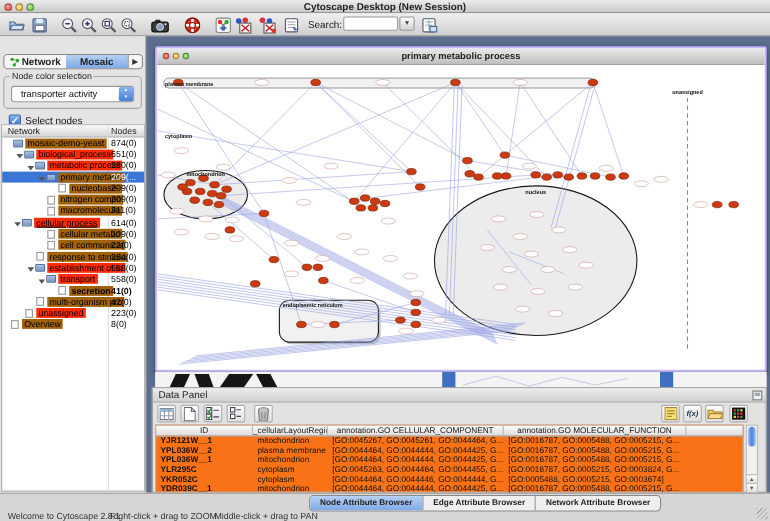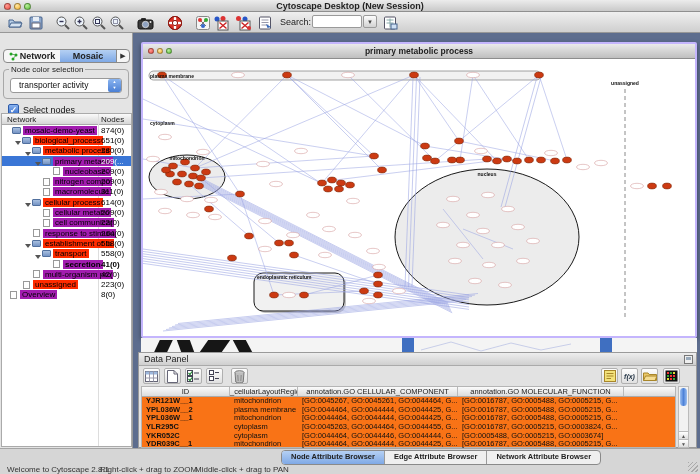--- a/index.html
+++ b/index.html
@@ -51,21 +51,21 @@
   .tree-divider { position:absolute; left:96px; top:0; width:1px; height:100%; background:#ddd; }
   #tree-rows { position:relative; }
   .tree-row { position:relative; height:10.3px; display:flex; align-items:center; white-space:nowrap; }
   .tree-row.selected { background:#3a76d6; }
   .tw-arrow { width:7px; display:inline-block; }
   .tw-arrow::before { content:""; display:inline-block; width:0; height:0; border-left:3px solid transparent; border-right:3px solid transparent; border-top:4px solid #555; }
   .tw-arrow.hidden::before { display:none; }
   .icon-folder { display:inline-block; width:9px; height:7px; background:linear-gradient(#a9c0e0,#7493c4); border:1px solid #51709e; border-radius:1px; margin-right:2px; flex:none; }
   .icon-file { display:inline-block; width:7px; height:8px; background:#fff; border:1px solid #999; margin:0 3px 0 1px; flex:none; }
   .tree-label { font-size:8px; color:#000; padding:0 2px; line-height:9px; }
-  .tree-label.green { background:#a21caf; }
+  .tree-label.green { background:#a16207; }
   .tree-label.red { background:#ff2b00; }
   .tree-count { position:absolute; left:99px; font-size:8px; color:#000; }
   .tree-row.selected .tree-count { color:#fff; }
 
   
   #desktop { left:133px; top:33px; width:567px; height:415px; background:#5d6d8e; }
   #frame { position:absolute; left:8px; top:9px; width:556px; height:296px; border:2px solid #c4b5fd; border-radius:2px; background:#fff; box-shadow:0 2px 5px rgba(0,0,0,.4); }
   #frame-titlebar { position:relative; height:15px; background:linear-gradient(#eaeaea,#bfbfbf); border-bottom:1px solid #8d8d8d; }
   #frame-title { text-align:center; font-size:8.5px; font-weight:bold; color:#222; line-height:15px; }
   #frame .lights { left:5px; top:4px; }
@@ -297,21 +297,21 @@
           <span class="icon-file"></span>
           <span class="tree-label green">nitrogen compo</span>
           <span class="tree-count">209(0)</span>
         </div>
         <div class="tree-row" style="padding-left: 33px;">
           <span class="tw-arrow hidden"></span>
           <span class="icon-file"></span>
           <span class="tree-label green">macromolecule</span>
           <span class="tree-count">311(0)</span>
         </div>
-        <div class="tree-row" style="padding-left: 23px;">
+        <div class="tree-row" style="padding-left: 11px; text-decoration: underline;">
           <span class="tw-arrow"></span>
           <span class="icon-folder"></span>
           <span class="tree-label red">cellular process</span>
           <span class="tree-count">614(0)</span>
         </div>
         <div class="tree-row" style="padding-left: 33px;">
           <span class="tw-arrow hidden"></span>
           <span class="icon-file"></span>
           <span class="tree-label green">cellular metabo</span>
           <span class="tree-count">209(0)</span>

